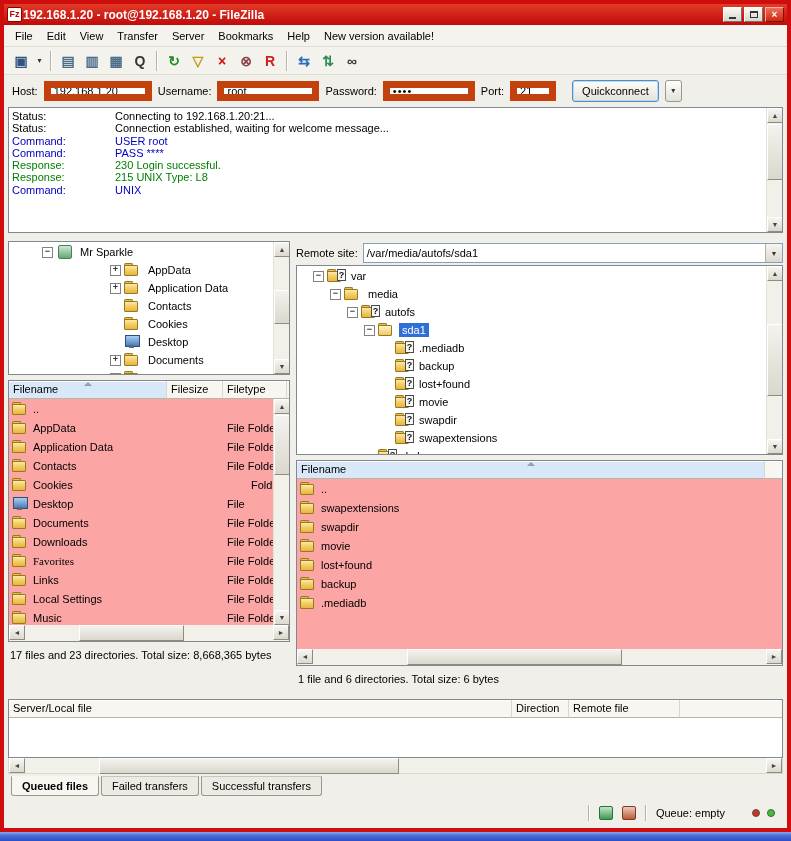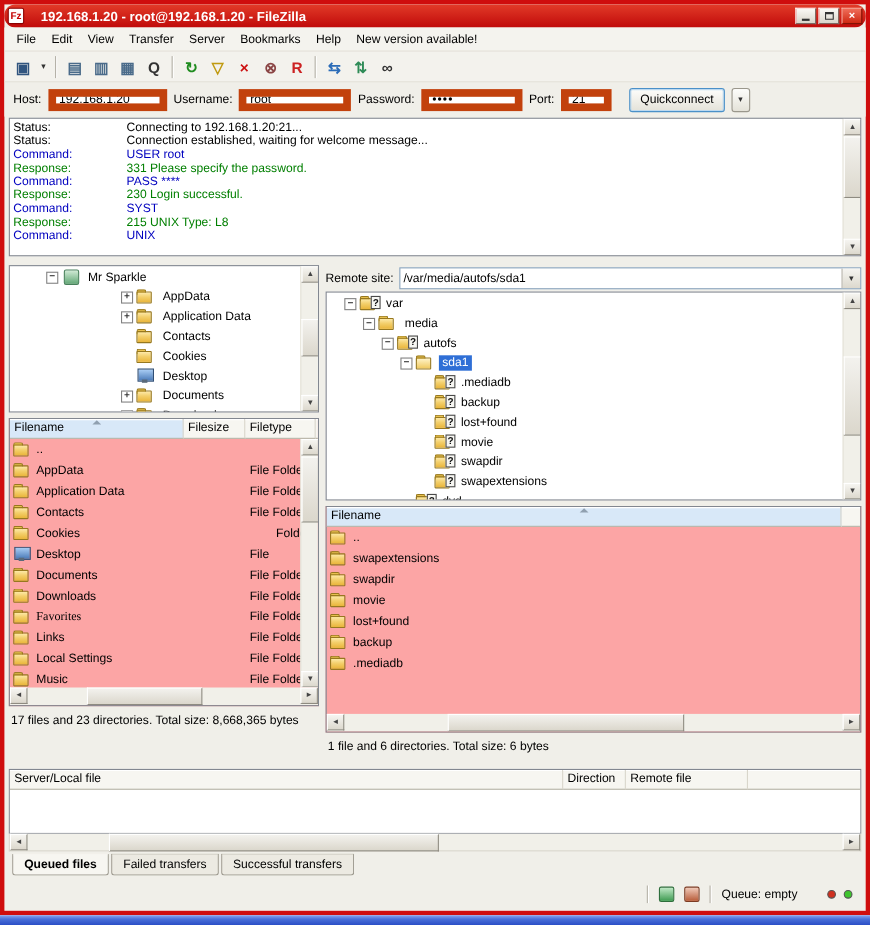--- a/index.html
+++ b/index.html
@@ -6,21 +6,21 @@
   html,body { width:791px; height:841px; }
   body { position:relative; overflow:hidden; font-family:"Liberation Sans", sans-serif; font-size:11px; color:#000; background:#fff; }
 
   .window { position:absolute; left:0; top:0; width:791px; height:832px;
     background:#f0efe9; border:4px solid #cf0d0d; display:flex; flex-direction:column; }
   .taskbar-strip { position:absolute; left:0; top:832px; width:791px; height:9px;
     background:linear-gradient(#8aa6ec, #4a6fd8 40%, #2a4ec6); }
 
   
   .titlebar { flex:0 0 21px; background:linear-gradient(#e23b28,#c00a0a);
-    display:flex; align-items:center; padding:0 3px; gap:15px; color:#fff;border-radius:10px; }
+    display:flex; align-items:center; padding:0 3px; gap:1px; color:#fff; }
   .logo { width:15px; height:15px; background:#fff; border:1px solid #8c0000; border-radius:2px;
     display:flex; align-items:center; justify-content:center; font:bold 9px/1 "Liberation Sans",sans-serif; color:#c40000; }
   .title { flex:1; font-weight:bold; font-size:12px; white-space:nowrap; overflow:hidden; }
   .winbtns { display:flex; gap:2px; }
   .wbtn { width:19px; height:15px; background:linear-gradient(#faf9f5,#d9d5ca); border:1px solid;
     border-color:#fff #74716a #74716a #fff; display:flex; align-items:center; justify-content:center;
     color:#222; font:bold 9px/1 "Liberation Sans",sans-serif; }
   .wbtn .g-min { width:7px; height:2px; background:#333; margin-top:7px; }
   .wbtn .g-max { width:8px; height:7px; border:1px solid #333; border-top-width:2px; }
   .wbtn.close { background:linear-gradient(#ef6e5a,#cf2812); border-color:#f7b0a0 #7c1204 #7c1204 #f7b0a0; color:#fff; font-size:10px; }
@@ -238,24 +238,22 @@
     <input class="qc-input qc-port" value="21" style="">
     <button class="qc-btn">Quickconnect</button>
     <span class="qc-dd">▾</span>
   </div>
 
   <div class="log">
     <div>
         <div class="log-line"><span class="log-type" style="color: rgb(0, 0, 0);">Status:</span><span class="log-text" style="color: rgb(0, 0, 0);">Connecting to 192.168.1.20:21...</span></div>
         <div class="log-line"><span class="log-type" style="color: rgb(0, 0, 0);">Status:</span><span class="log-text" style="color: rgb(0, 0, 0);">Connection established, waiting for welcome message...</span></div>
         <div class="log-line"><span class="log-type" style="color: rgb(0, 0, 191);">Command:</span><span class="log-text" style="color: rgb(0, 0, 191);">USER root</span></div>
-        <div class="log-line"><span class="log-type" style="color: rgb(0, 127, 0);">Response:</span><span class="log-text" style="color: rgb(0, 127, 0);">331 Please specify the password.</span></div>
         <div class="log-line"><span class="log-type" style="color: rgb(0, 0, 191);">Command:</span><span class="log-text" style="color: rgb(0, 0, 191);">PASS ****</span></div>
         <div class="log-line"><span class="log-type" style="color: rgb(0, 127, 0);">Response:</span><span class="log-text" style="color: rgb(0, 127, 0);">230 Login successful.</span></div>
-        <div class="log-line"><span class="log-type" style="color: rgb(0, 0, 191);">Command:</span><span class="log-text" style="color: rgb(0, 0, 191);">SYST</span></div>
         <div class="log-line"><span class="log-type" style="color: rgb(0, 127, 0);">Response:</span><span class="log-text" style="color: rgb(0, 127, 0);">215 UNIX Type: L8</span></div>
         <div class="log-line"><span class="log-type" style="color: rgb(0, 0, 191);">Command:</span><span class="log-text" style="color: rgb(0, 0, 191);">UNIX</span></div>
       </div>
     <div class="sbv">
       <span class="sb-btn up">▲</span>
       <div class="sb-thumb" style="top:16px;height:56px;"></div>
       <span class="sb-btn down">▼</span>
     </div>
   </div>
 

